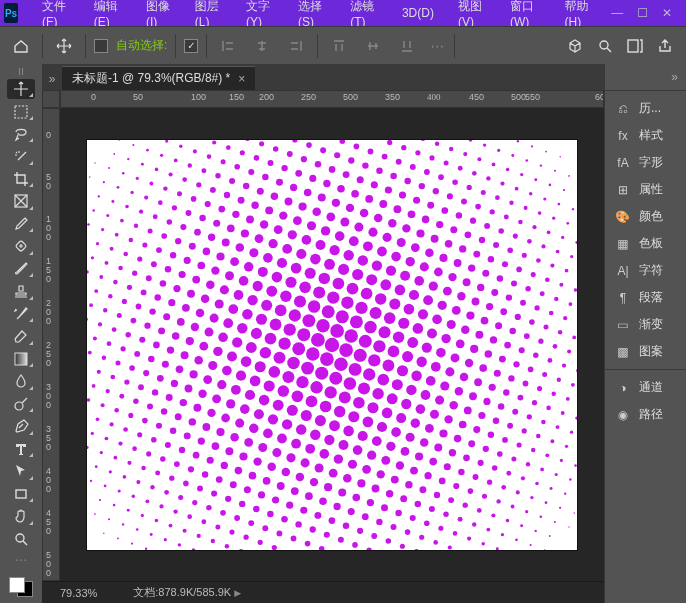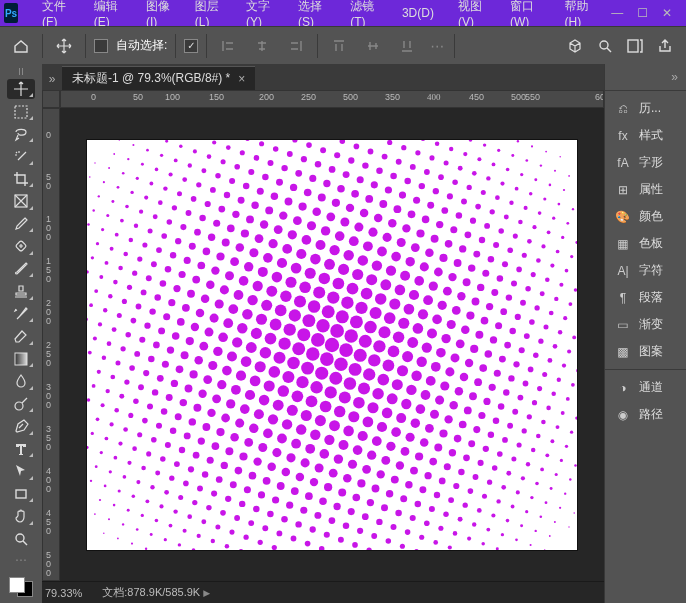--- a/index.html
+++ b/index.html
@@ -6,21 +6,21 @@
 body{background:#323232;width:686px;height:603px;overflow:hidden;display:flex;flex-direction:column;color:#ccc;font-size:12px}
 .menubar{height:26px;background:#6d28d9;display:flex;align-items:center;padding:0 4px;gap:12px}
 .ps-logo{width:20px;height:20px;background:#001e36;color:#31a8ff;display:flex;align-items:center;justify-content:center;font-size:10px;font-weight:bold;border-radius:2px;margin-right:6px}
 .menu-item{padding:3px 6px;color:#ddd;cursor:pointer}
 .win-controls{margin-left:auto;display:flex;gap:14px;padding-right:10px;color:#bbb}
 .win-btn{cursor:pointer}
 .optbar{height:38px;background:#535353;border-top:1px solid #383838;display:flex;align-items:center;padding:0 8px;gap:8px}
 .opt-icon{width:26px;height:26px;display:flex;align-items:center;justify-content:center;color:#ddd;cursor:pointer;border-radius:2px}
 .vsep{width:1px;height:24px;background:#3a3a3a}
 .chk{width:14px;height:14px;border:1px solid #888;background:#3a3a3a;display:inline-flex;align-items:center;justify-content:center;font-size:10px;color:#ddd}
-.opt-label{color:#ffffff}
+.opt-label{color:#84cc16}
 .sel{background:#3a3a3a;border:1px solid #222;padding:2px 18px 2px 8px;border-radius:2px;position:relative;color:#ddd}
 .sel::after{content:"▾";position:absolute;right:4px;top:2px;font-size:10px}
 .opt-right{margin-left:auto;display:flex;gap:4px;align-items:center}
 .body-row{flex:1;display:flex;min-height:0}
 .toolbar{width:42px;background:#535353;display:flex;flex-direction:column;align-items:center;padding:4px 0;gap:2px}
 .tb-handle{width:30px;height:8px;display:flex;justify-content:center;gap:2px;margin-bottom:2px}
 .tb-handle span{width:1px;background:#888}
 .tool{width:28px;height:24px;display:flex;align-items:center;justify-content:center;color:#ddd;cursor:pointer;border-radius:3px;position:relative}
 .tool.active{background:#2a2a2a}
 .tool::after{content:"";position:absolute;right:2px;bottom:2px;border:2px solid transparent;border-right-color:#bbb;border-bottom-color:#bbb;width:0;height:0}
@@ -35,21 +35,21 @@
 .tab-x{color:#aaa;cursor:pointer}
 .ruler-row{display:flex;height:18px}
 .ruler-corner{width:18px;background:#494949;border:1px solid #333}
 .ruler-h{flex:1;background:#494949;border:1px solid #333;position:relative;overflow:hidden}
 .ruler-h span{position:absolute;top:1px;font-size:9px;color:#bbb}
 .canvas-row{flex:1;display:flex;min-height:0}
 .ruler-v{width:18px;background:#494949;border:1px solid #333;position:relative;overflow:hidden}
 .ruler-v span{position:absolute;left:3px;font-size:9px;color:#bbb;line-height:9px}
 .canvas-wrap{flex:1;background:#262626;display:flex;align-items:center;justify-content:center;overflow:hidden;position:relative}
 .canvas{width:490px;height:410px;background:#fff;box-shadow:0 0 0 1px #111}
-.status{height:22px;background:#262626;border-top:1px solid #1a1a1a;display:flex;align-items:center;padding:0 3px;gap:20px;color:#bbb;font-size:11px}
+.status{height:22px;background:#262626;border-top:1px solid #1a1a1a;display:flex;align-items:center;padding:0 18px;gap:36px;color:#bbb;font-size:11px}
 .status .chev{color:#888;font-size:9px}
 .rpanel{width:82px;background:#535353;display:flex;flex-direction:column;border-left:1px solid #383838}
 .rtabs{height:26px;display:flex;align-items:center;justify-content:flex-end;padding-right:8px;color:#aaa}
 .rgroup{border-top:1px solid #3a3a3a;padding:4px 0}
 .ritm{height:27px;display:flex;align-items:center;gap:8px;padding:0 10px;color:#ddd;cursor:pointer}
 .ricon{width:16px;height:16px;display:flex;align-items:center;justify-content:center;color:#ccc}
 svg{display:block}
 </style>
 </head>
 <body>
@@ -285,22 +285,22 @@
       <div class="tab">
         <span>未标题-1 @ 79.3%(RGB/8#) *</span>
         <span class="tab-x">×</span>
       </div>
     </div>
     <div class="ruler-row">
       <div class="ruler-corner"></div>
       <div class="ruler-h" id="rulerH">
           <span style="left: 30px;">0</span>
           <span style="left: 72px;">50</span>
-          <span style="left: 104px;">100</span>
-          <span style="left: 148px;">150</span>
+          <span style="left: 130px;">100</span>
+          <span style="left: 168px;">150</span>
           <span style="left: 198px;">200</span>
           <span style="left: 240px;">250</span>
           <span style="left: 282px;">500</span>
           <span style="left: 324px;">350</span>
           <span style="left: 366px; font-family: Liberation Serif, serif;">400</span>
           <span style="left: 408px;">450</span>
           <span style="left: 450px;">500</span>
           <span style="left: 464px;">550</span>
           <span style="left: 534px;">600</span>
         </div>

